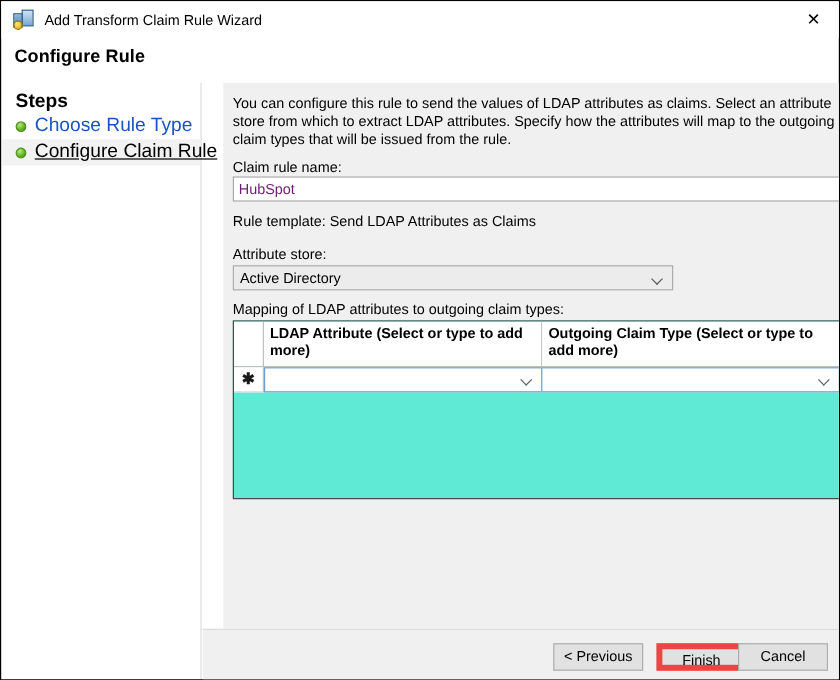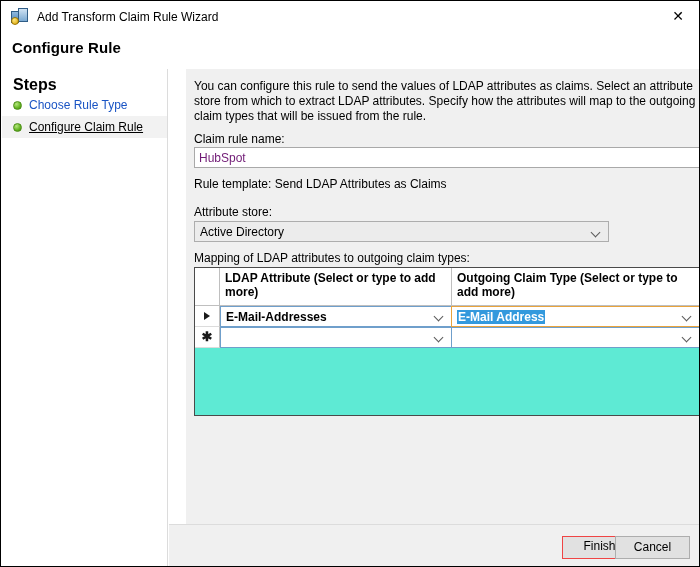--- a/index.html
+++ b/index.html
@@ -106,21 +106,21 @@
   .step-bullet {
     width: 9px;
     height: 9px;
     border-radius: 50%;
     background: radial-gradient(circle at 35% 30%, #b6e77f 0%, #62b320 60%, #3f7d13 100%);
     border: 1px solid #4d8f18;
     box-sizing: border-box;
     flex: none;
     margin-right: 7px;
   }
-  .step-label { font-size: 12px; color: #000000; white-space: nowrap; }
+  .step-label { font-size: 16px; color: #000000; white-space: nowrap; }
   .step-label.link { color: #1a54c4; }
 
   #content {
     position: absolute;
     left: 185px;
     top: 68px;
     width: 531px;
     height: 455px;
     background: #f0f0f0;
     box-sizing: border-box;
@@ -159,21 +159,21 @@
     outline: none;
   }
 
   #rule-template-text { left: 8px; top: 108px; }
 
   #attr-store-label { left: 8px; top: 136px; }
   #attr-store-select {
     position: absolute;
     left: 8px;
     top: 152px;
-    width: 415px;
+    width: 367px;
     height: 21px;
     box-sizing: border-box;
     border: 1px solid #adadad;
     background: #ececec;
     display: flex;
     align-items: center;
     padding-left: 5px;
     font-size: 12px;
     color: #000000;
   }
@@ -306,22 +306,22 @@
     border: 1px solid #adadad;
     font-family: "Liberation Sans", sans-serif;
     font-size: 12px;
     color: #000000;
     text-align: center;
     line-height: 21px;
     cursor: default;
   }
   #btn-previous { right: 164px; }
   #btn-finish {
-    right: 63px;
-    border: 1px solid #ef4444;
+    right: 78px;
+    border: 5px solid #ef4444;
     line-height: 19px;
   }
   #btn-cancel { right: 10px; }
 </style>
 </head>
 <body>
 
 <div id="window">
 
   <div id="titlebar">
@@ -365,48 +365,36 @@
 
     <div class="field-label" id="mapping-label">Mapping of LDAP attributes to outgoing claim types:</div>
 
     <div id="grid">
       <div class="grid-row grid-header">
         <div class="cell-rowhdr"></div>
         <div class="cell-hdr col-ldap">LDAP Attribute (Select or type to add more)</div>
         <div class="cell-hdr col-claim">Outgoing Claim Type (Select or type to add more)</div>
       </div>
 
-      <div class="grid-row grid-datarow">
-        <div class="cell-rowhdr">
-          <span class="row-marker-current"></span>
-        </div>
-        <div class="cell-edit col-ldap">
-          <span>E-Mail-Addresses</span>
-          <span class="combo-arrow"></span>
-        </div>
-        <div class="cell-edit col-claim focused">
-          <span class="sel-text">E-Mail Address</span>
-          <span class="combo-arrow"></span>
-        </div>
-      </div>
 
       <div class="grid-row grid-datarow">
         <div class="cell-rowhdr">
           <span class="row-marker-new">✱</span>
         </div>
         <div class="cell-edit col-ldap">
           <span></span>
           <span class="combo-arrow"></span>
         </div>
         <div class="cell-edit col-claim">
           <span></span>
           <span class="combo-arrow"></span>
         </div>
       </div>
     </div>
   </div>
 
   <div id="footer">
+    <div class="btn" id="btn-previous">&lt; Previous</div>
     <div class="btn" id="btn-finish">Finish</div>
     <div class="btn" id="btn-cancel">Cancel</div>
   </div>
 
 </div>
 
 </body></html>

